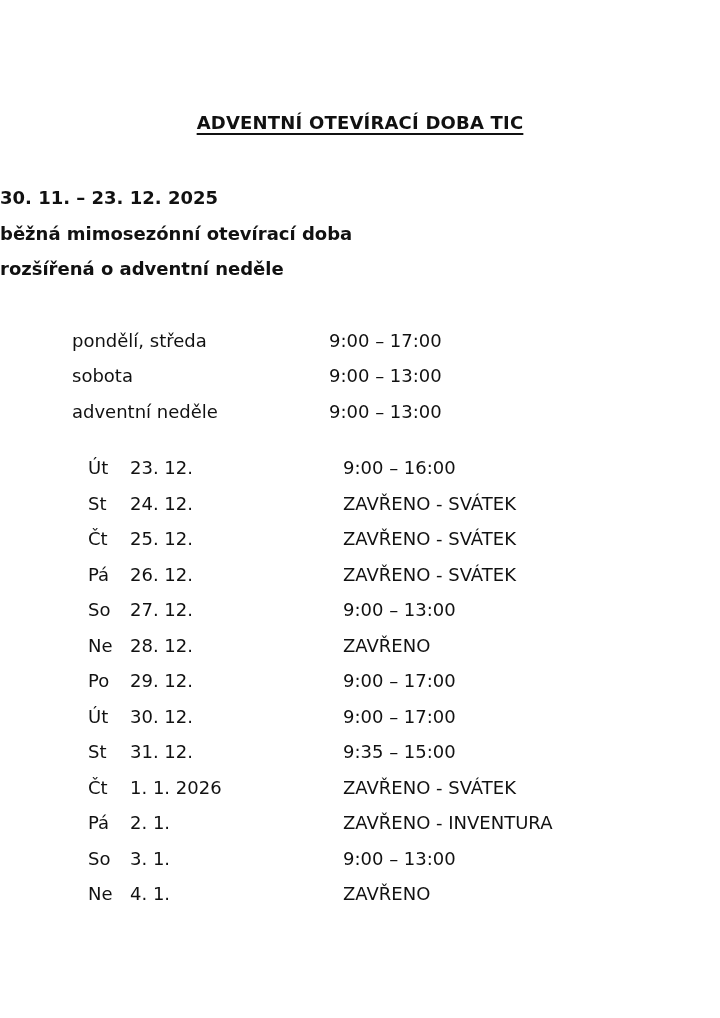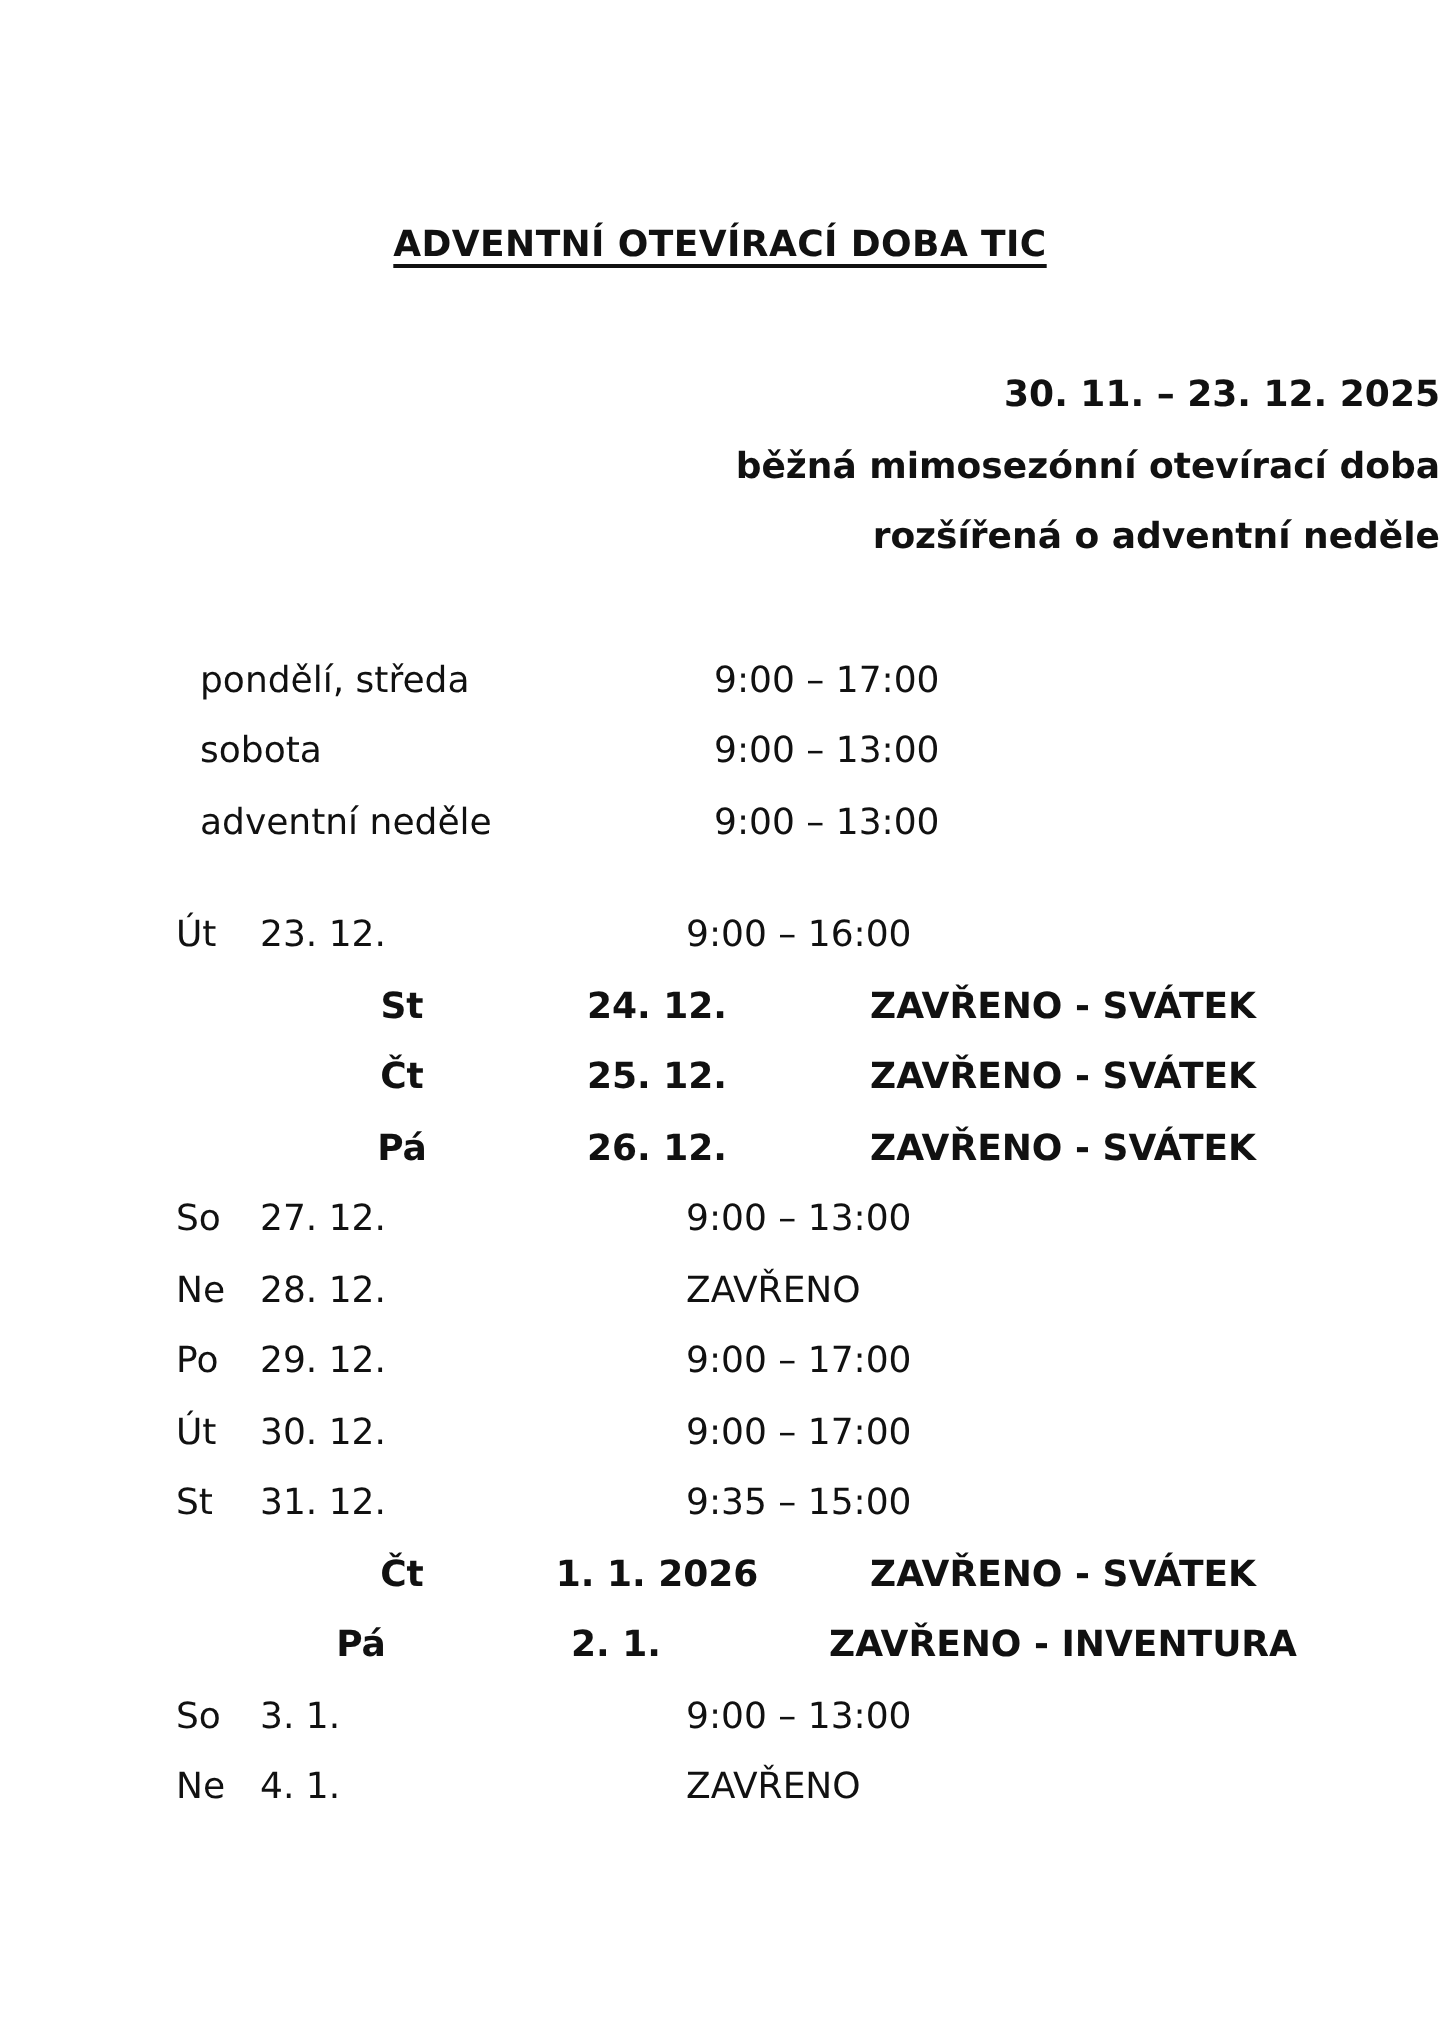--- a/index.html
+++ b/index.html
@@ -26,50 +26,48 @@
     text-align: center;
     font-weight: bold;
     line-height: 26px;
     text-decoration: underline;
     text-decoration-thickness: 2px;
     text-underline-offset: 4px;
     letter-spacing: 0.2px;
   }
   .subtitle {
     margin-top: 44px;
-    text-align: right;
+    text-align: left;
     font-weight: bold;
   }
   .subtitle .sub-line {
     line-height: 35.5px;
   }
   .regular {
     margin-top: 36px;
   }
   .r-row {
     line-height: 35.5px;
     padding-left: 72px;
     white-space: nowrap;
-    margin-left: 28px;
   }
   .r-label {
     display: inline-block;
     width: 257px;
   }
   .daily {
     margin-top: 21px;
   }
   .d-row {
     line-height: 35.5px;
     padding-left: 88px;
     white-space: nowrap;
   }
   .d-row.bold {
-    font-weight: bold;
-    text-align: center;
+    font-weight: normal;
   }
   .d-day {
     display: inline-block;
     width: 42px;
   }
   .d-date {
     display: inline-block;
     width: 213px;
   }
 </style>

